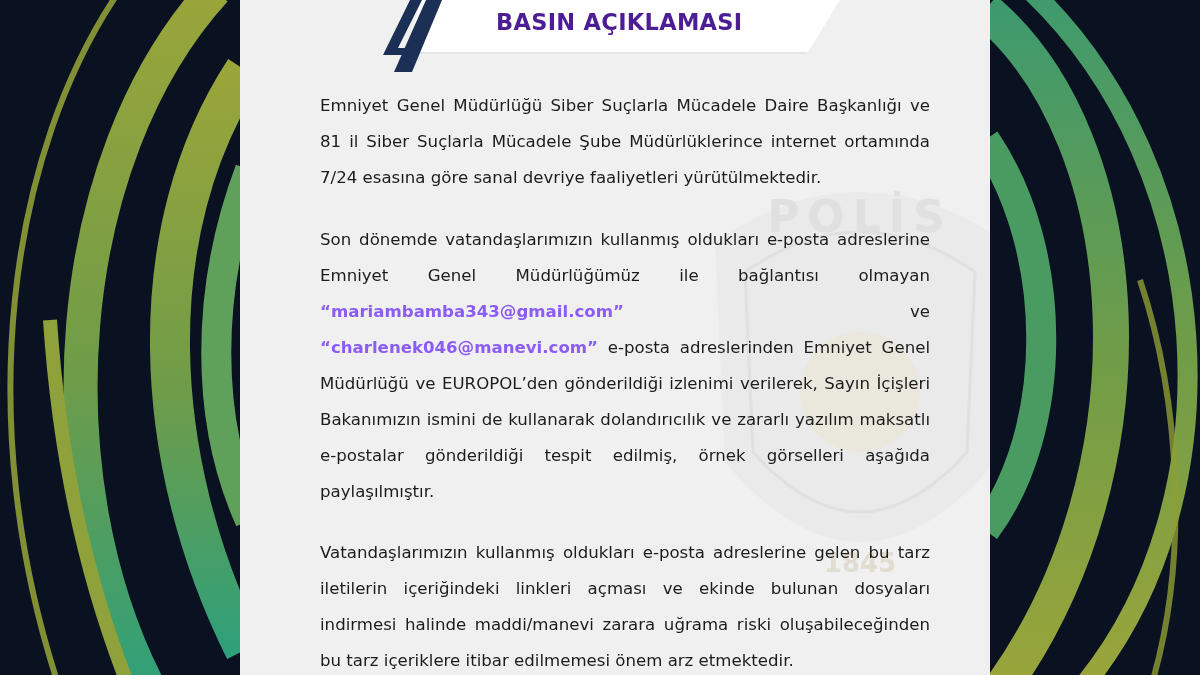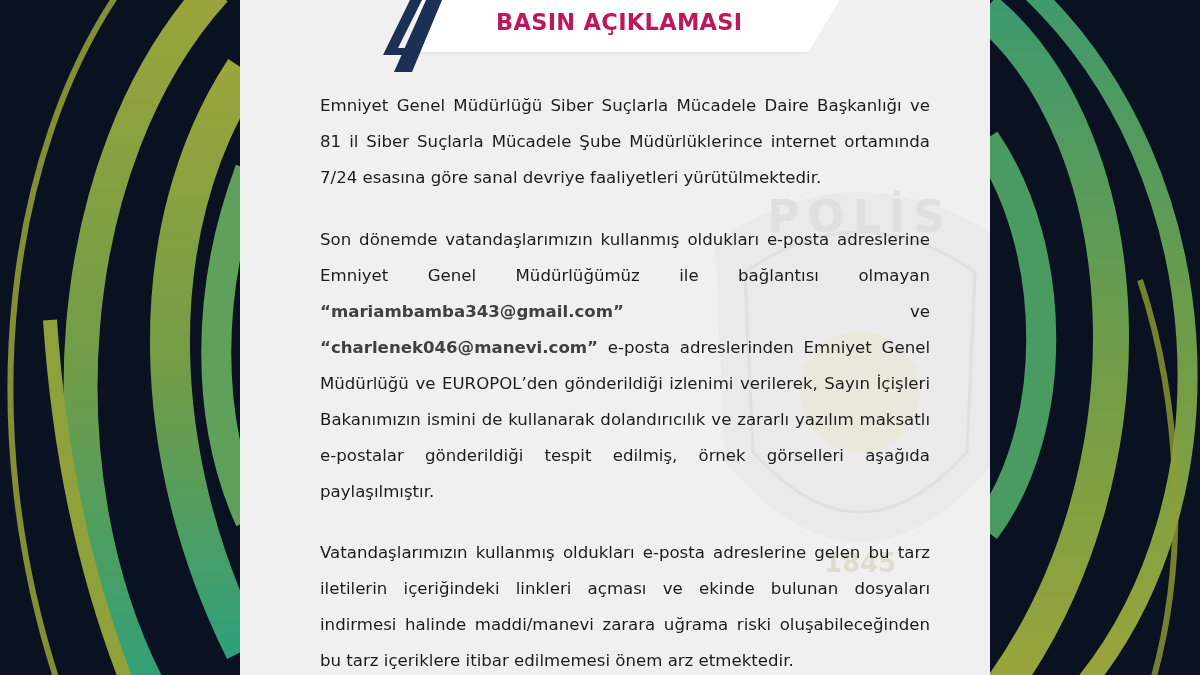--- a/index.html
+++ b/index.html
@@ -22,30 +22,30 @@
     }
     .watermark svg { position: absolute; left: 0; top: 0; }
 
     .banner {
       position: absolute; top: 0; left: 0; width: 750px; height: 80px;
     }
     .banner svg { position: absolute; left: 0; top: 0; }
     .banner-title {
       position: absolute; left: 256px; top: 4px; height: 36px; line-height: 36px;
       font-family: "DejaVu Sans", sans-serif; font-weight: bold; font-size: 22.5px;
-      color: #be185d; letter-spacing: 0.3px; text-align: right;
+      color: #4c1d95; letter-spacing: 0.3px; text-align: right;
     }
 
     .body-text {
       position: absolute; left: 67px; top: 88px; width: 610px;
       font-family: "DejaVu Sans", sans-serif; font-size: 16.6px; line-height: 36px;
       color: #1c1c1c; text-align: justify; margin-left: 13px;
     }
     .body-text p { margin: 0 0 25.6px 0; }
-    .email { font-weight: bold; color: #404040; }
+    .email { font-weight: bold; color: #8b5cf6; }
   </style>
 </head>
 <body>
 
 <div class="side left">
   <svg width="240" height="675" viewBox="0 0 240 675">
     <defs>
       <linearGradient id="gl" x1="0" y1="0" x2="0" y2="1">
         <stop offset="0" stop-color="#9aa53a"></stop>
         <stop offset="0.55" stop-color="#6f9c48"></stop>

